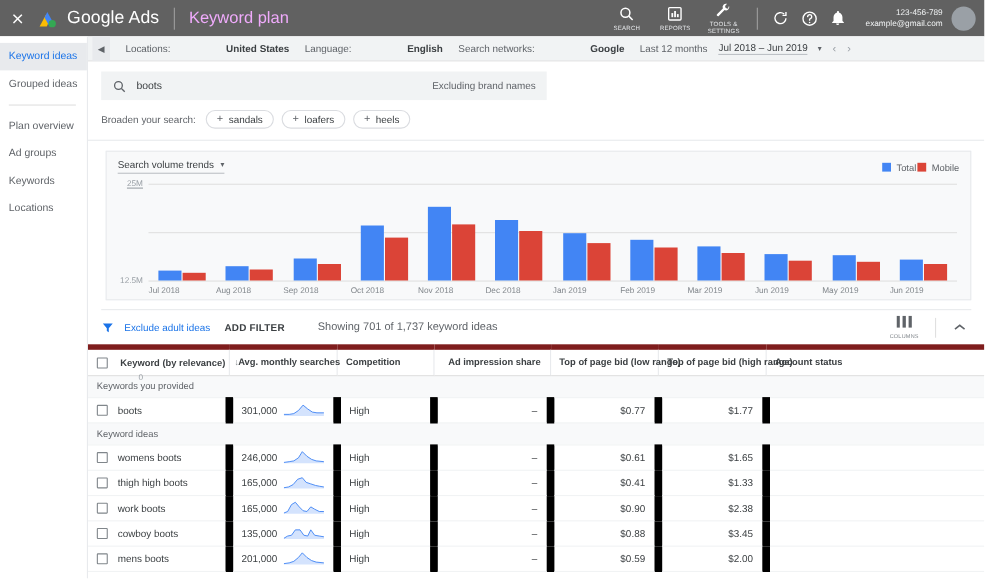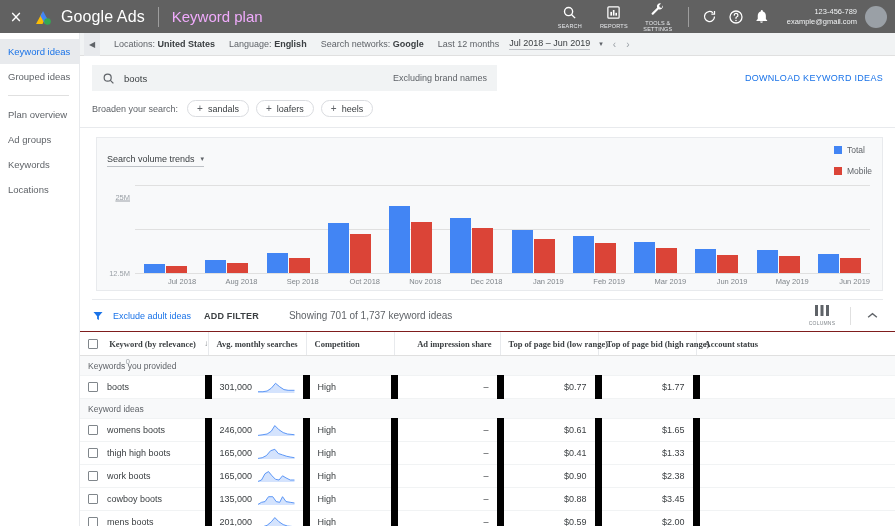--- a/index.html
+++ b/index.html
@@ -82,21 +82,21 @@
     height: 23px; background: #f1f3f4;
     border-bottom: 1px solid #e0e0e0;
     display: flex; align-items: center; padding-left: 4px;
     font-size: 9px; color: #5f6368;
   }
   .ctx-collapse {
     width: 16px; height: 23px; display: flex; align-items: center; justify-content: center;
     color: #5f6368; font-size: 8px; cursor: pointer; background: #e8eaed;
   }
   .ctx-item { margin-left: 14px; white-space: nowrap; }
-  .ctx-item b { font-weight: 700; color: #3c4043; }
+  .ctx-item b { font-weight: 700; color: #3c4043; margin-left: 48px; }
   .ctx-range {
     margin-left: 10px; border-bottom: 1px solid #bdc1c6;
     padding-bottom: 1px; color: #3c4043; cursor: pointer;
   }
   .ctx-caret { margin-left: 9px; color: #5f6368; cursor: pointer; font-size: 7px; }
   .ctx-arrow { margin-left: 10px; color: #9aa0a6; cursor: pointer; font-size: 10px; }
 
   
   .scroll { flex: 1; overflow: hidden; background: #fff; position: relative; }
 
@@ -135,41 +135,41 @@
   .chartcard {
     margin: 9px 12px 0 16px; border: 1px solid #e8eaed; background: #f8f9fa;
     padding: 7px 10px 4px 10px;
   }
   .chart-head { display: flex; align-items: center; }
   .chart-sel {
     font-size: 9px; color: #3c4043; border-bottom: 1px solid #bdc1c6;
     padding-bottom: 2px; display: flex; align-items: center; cursor: pointer;
   }
   .chart-sel .caret { margin-left: 6px; font-size: 7px; color: #5f6368; }
-  .legend { margin-left: auto; display: flex; align-items: flex-start; gap: 11px; flex-direction: column; }
+  .legend { margin-left: auto; display: flex; align-items: flex-end; gap: 1px; }
   .legend .li { display: flex; align-items: center; font-size: 8.5px; color: #5f6368; }
   .legend .sw { width: 8px; height: 8px; margin-right: 5px; }
 
   .plot {
     position: relative; height: 88px; margin-top: 9px;
     margin-left: 28px; margin-right: 2px;
   }
   .gridline { position: absolute; left: 0; right: 0; height: 1px; background: #e0e0e0; }
   .ylab {
     position: absolute; right: 100%; margin-right: 5px;
     font-size: 7.5px; color: #9aa0a6; transform: translateY(-50%);
     white-space: nowrap;
   }
   .bars { position: absolute; left: 0; right: 0; bottom: 0; top: 0; display: flex; }
   .bgroup { flex: 1; display: flex; align-items: flex-end; justify-content: center; gap: 1px; }
   .bar { width: 21px; }
   .bar.total { background: #4285f4; }
   .bar.mobile { background: #db4437; }
   .xlabels { display: flex; margin-left: 28px; margin-right: 2px; margin-top: 4px; }
-  .xlab { flex: 1; text-align: right; font-size: 7.5px; color: #80868b; }
+  .xlab { flex: 1; text-align: left; font-size: 7.5px; color: #80868b; }
 
   
   .filterbar {
     display: flex; align-items: center; height: 32px;
     margin: 8px 12px 0 12px; border-top: 1px solid #e8eaed;
   }
   .funnel { color: #1a73e8; display: flex; margin-right: 9px; }
   .f-chip { font-size: 9px; color: #1a73e8; margin-right: 13px; cursor: pointer; }
   .f-add { font-size: 9px; color: #3c4043; font-weight: 700; letter-spacing: .2px; margin-right: 30px; cursor: pointer; }
   .f-showing { font-size: 10px; color: #5f6368; }
@@ -179,22 +179,22 @@
     cursor: pointer; width: 36px;
   }
   .colbtn .cap { font-size: 5px; color: #80868b; margin-top: 2px; letter-spacing: .2px; }
   .fb-div { width: 1px; height: 18px; background: #e0e0e0; margin: 0 10px; }
   .collapse-btn { width: 22px; display: flex; justify-content: center; color: #5f6368; cursor: pointer; font-size: 9px; }
 
   
   table.kw { width: 100%; border-collapse: collapse; table-layout: fixed; }
   table.kw th {
     font-size: 8.5px; font-weight: 700; color: #3c4043;
-    padding: 6px 8px; border-bottom: 1px solid #e0e0e0; border-top: 1px solid #7f1d1d;
-    background: #fff; text-align: right; white-space: nowrap; font-family: Liberation Serif, serif;
+    padding: 6px 8px; border-bottom: 1px solid #e0e0e0; border-top: 5px solid #7f1d1d;
+    background: #fff; text-align: right; white-space: nowrap;
   }
   table.kw th.lft { text-align: left; }
   table.kw th.vb { border-left: 1px solid #e8eaed; }
   table.kw td {
     font-size: 9px; color: #3c4043; padding: 0 8px; height: 23px;
     border-bottom: 1px solid #f1f3f4; text-align: right; white-space: nowrap;
   }
   table.kw td.lft { text-align: left; }
   table.kw td.vb { border-left: 7px solid #000000; }
   tr.section td {
@@ -345,21 +345,20 @@
         <div class="searchbox">
           <span class="sicon">
             <svg width="13" height="13" viewBox="0 0 24 24" fill="none" stroke="#5f6368" stroke-width="2.2">
               <circle cx="10.5" cy="10.5" r="6.5"></circle>
                 <line x1="15.5" y1="15.5" x2="21" y2="21"></line>
             </svg>
           </span>
           <input class="sval" style="border: none; background: transparent; outline: none; font-family: &quot;Liberation Sans&quot;, sans-serif;" value="boots">
           <span class="sbrand">Excluding brand names</span>
         </div>
-        <div class="dl-link">DOWNLOAD KEYWORD IDEAS</div>
       </div>
 
       <div class="broaden">
         <span class="broaden-label">Broaden your search:</span>
         <div class="chip">
           <span class="plus">+</span>
           <span>sandals</span>
         </div>
         <div class="chip">
           <span class="plus">+</span>
@@ -385,21 +384,21 @@
             <div class="li">
               <span class="sw" style="background:#db4437"></span>
               <span>Mobile</span>
             </div>
           </div>
         </div>
 
         <div class="plot">
           <div id="gridlines">
               <div class="gridline" style="top: 0px;">
-                <div class="ylab" style="top: 12px; text-decoration: underline;">25M</div>
+                <div class="ylab" style="top: 0px; text-decoration: underline;">25M</div>
               </div>
               <div class="gridline" style="top: 44px;">
                 <div class="ylab" style="top: 44px;">12.5M</div>
               </div>
               <div class="gridline" style="top: 88px;">
                 <div class="ylab" style="top: 88px;">0</div>
               </div>
             </div>
           <div class="bars" id="barlayer">
               <div class="bgroup">

